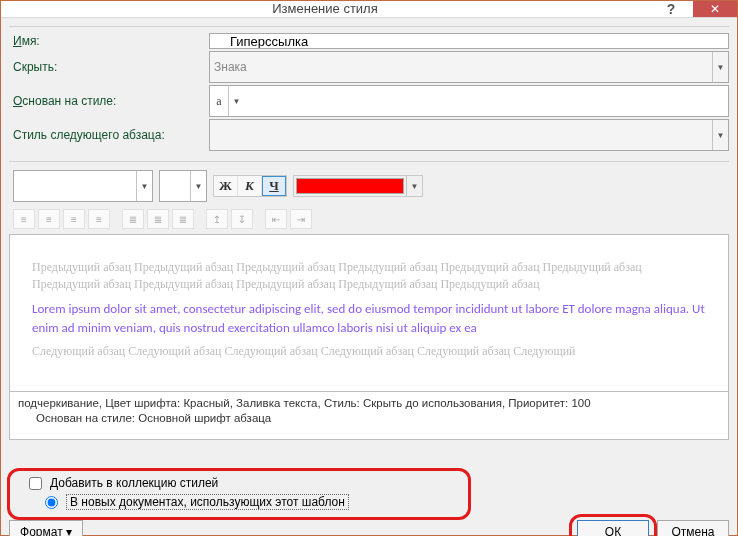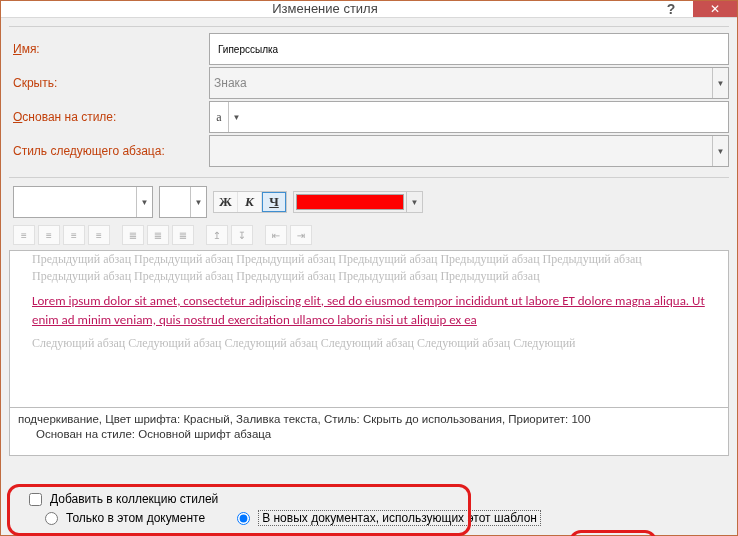--- a/index.html
+++ b/index.html
@@ -66,30 +66,30 @@
     margin: 2px 0 6px 0;
   }
   .prop-grid {
     display: grid;
     grid-template-columns: 200px 1fr;
     row-gap: 2px;
     align-items: center;
     margin-bottom: 8px;
   }
   .prop-grid label {
-    color: #c2410c;
+    color: #14532d;
     padding-left: 4px;
   }
   .tx {
-    height: 32px;
+    height: 16px;
     border: 1px solid #a9a9a9;
     background: #fff;
-    padding: 0 8px;
+    padding: 0 20px;
     font-family: inherit;
-    font-size: 10px;
+    font-size: 13px;
     width: 100%;
   }
   .combo {
     display: flex;
     height: 32px;
     border: 1px solid #a9a9a9;
     background: #fff;
     align-items: center;
   }
   .combo.disabled { background: #f4f4f4; color: #888; }
@@ -181,33 +181,32 @@
     align-items: center;
     justify-content: center;
     color: #aaa;
     font-size: 10px;
   }
   .pdiv { width: 6px; }
   .preview {
     border: 1px solid #bcbcbc;
     background: #fff;
     height: 158px;
-    padding: 0 22px;
+    padding: 24px 22px;
     overflow: hidden;
     font-size: 12px;
     line-height: 1.45;
   }
   .prev-gray {
     color: #bdbdbd;
     font-family: "Times New Roman", serif;
     font-size: 12px;
   }
   .prev-sample {
-    color: #be185d;
-    text-decoration: underline;
+    color: #8b5cf6;
     font-family: Calibri, Arial, sans-serif;
     font-size: 13px;
     margin: 6px 0;
   }
   .desc-box {
     border: 1px solid #bcbcbc;
     border-top: none;
     background: #fff;
     padding: 4px 8px 7px 8px;
     min-height: 48px;
@@ -358,24 +357,20 @@
 
     <div class="opts">
       <div class="highlight-red" style="left:-4px; top:-8px; width:464px; height:52px;"></div>
       <div class="opts-inner">
         <div class="opt-line">
           <input type="checkbox" style="">
           <span><span class="u">Д</span><span>обавить в коллекцию стилей</span></span>
         </div>
         <div class="opt-line radio-group">
           <label class="opt-line">
-            <input type="radio" name="scope" style="">
-            <span>Только в этом документе</span>
-          </label>
-          <label class="opt-line">
             <input type="radio" name="scope" checked="" style="">
             <span class="dotted-sel">В новых документах, использующих этот шаблон</span>
           </label>
         </div>
       </div>
     </div>
 
     <div class="bottom-row">
       <div class="btn">
           <span class="u">Ф</span>

